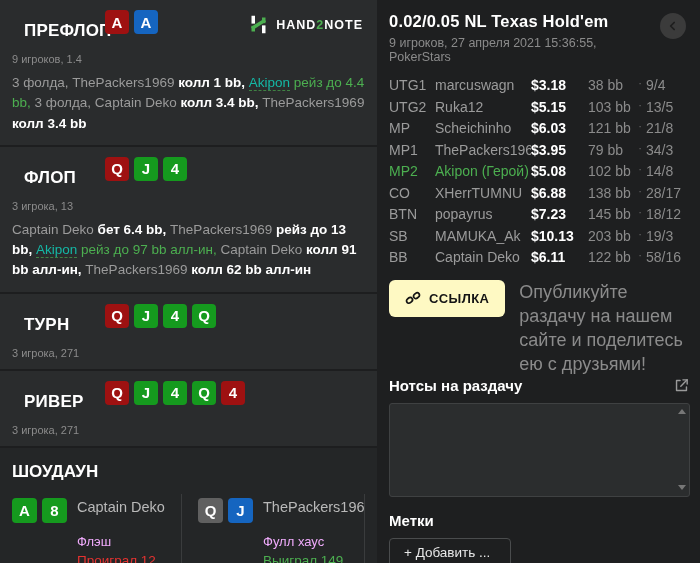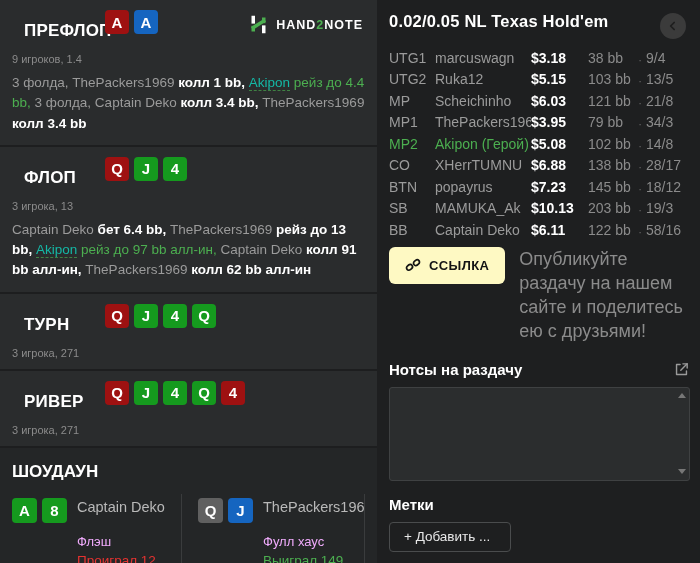--- a/index.html
+++ b/index.html
@@ -45,38 +45,38 @@
 
   
   .right{flex:1;background:#1e1f20;padding:12px 8px 0 12px;position:relative;overflow:hidden;}
   .r-head{position:relative;padding-right:34px;}
   .r-title{margin:0;font-size:16.5px;font-weight:bold;color:#fff;letter-spacing:.2px;}
   .r-sub{font-size:12.5px;color:#8b8b8b;margin-top:5px;}
   .collapse-btn{position:absolute;right:6px;top:1px;width:26px;height:26px;border-radius:50%;
     background:#3b3b3b;border:none;display:flex;align-items:center;justify-content:center;cursor:pointer;padding:0;}
 
   .p-table{margin-top:13px;font-size:14px;}
-  .p-row{display:flex;height:21.5px;align-items:flex-end;}
+  .p-row{display:flex;height:21.5px;align-items:flex-start;}
   .p-pos{width:46px;color:#9b9b9b;flex:none;}
   .p-name{width:96px;color:#9b9b9b;flex:none;white-space:nowrap;overflow:hidden;}
   .p-stack{width:57px;color:#fff;font-weight:bold;flex:none;}
   .p-bb{width:46px;color:#8b8b8b;flex:none;}
   .p-dot{width:12px;color:#6a6a6a;font-size:11px;text-align:center;flex:none;}
   .p-stats{color:#8b8b8b;}
   .p-row.hero .p-pos{color:#4caf50;}
   .p-row.hero .p-name{color:#4caf50;}
   .p-row.hero .p-name .nm{border-bottom:1px dashed rgba(76,175,80,.65);cursor:pointer;}
 
   .share-row{display:flex;margin-top:9px;gap:14px;align-items:flex-start;}
   .link-btn{background:#fef9c3;color:#141414;font-weight:bold;font-size:13px;letter-spacing:.4px;
     padding:0 16px;height:37px;border-radius:6px;border:none;display:flex;gap:8px;align-items:center;cursor:pointer;
     font-family:"Liberation Sans",sans-serif;}
   .promo{color:#8b8b8b;font-size:18px;line-height:1.35;width:205px;}
 
-  .notes-head{display:flex;justify-content:space-between;align-items:flex-start;margin-top:17px;padding-right:2px;}
+  .notes-head{display:flex;justify-content:space-between;align-items:flex-start;padding-right:2px;}
   .notes-title{margin:0;font-size:15px;font-weight:bold;color:#fff;}
   .ext-btn{background:none;border:none;padding:0;cursor:pointer;}
   .notes-box{position:relative;margin-top:9px;margin-right:2px;}
   .notes-area{width:100%;height:94px;background:#2b2d2e;border:1px solid #3f4142;border-radius:3px;
     resize:none;outline:none;color:#ddd;font-family:"Liberation Sans",sans-serif;font-size:13px;padding:6px 14px 6px 8px;display:block;}
   .sb{position:absolute;right:4px;width:0;height:0;border-left:4px solid transparent;border-right:4px solid transparent;cursor:pointer;}
   .sb-up{top:6px;border-bottom:5px solid #777;}
   .sb-down{bottom:7px;border-top:5px solid #777;}
 
   .tags-title{margin:15px 0 0;font-size:15px;font-weight:bold;color:#fff;}
@@ -198,20 +198,21 @@
               <span class="card s-d">A</span>
             </div>
   </div>
         </div>
     </section>
   </div>
 
   <div class="right">
     <div class="r-head">
       <h1 class="r-title">0.02/0.05 NL Texas Hold'em</h1>
+      <div class="r-sub">9 игроков, 27 апреля 2021 15:36:55, PokerStars</div>
       <button class="collapse-btn">
         <span style="display:flex;">
           <svg width="14" height="14" viewBox="0 0 24 24" fill="none" stroke="#1e1e1e" stroke-width="3" stroke-linecap="round" stroke-linejoin="round">
             <polyline points="14,6 8,12 14,18"></polyline>
           </svg>
         </span>
       </button>
     </div>
 
     <div class="p-table" id="p-table">

